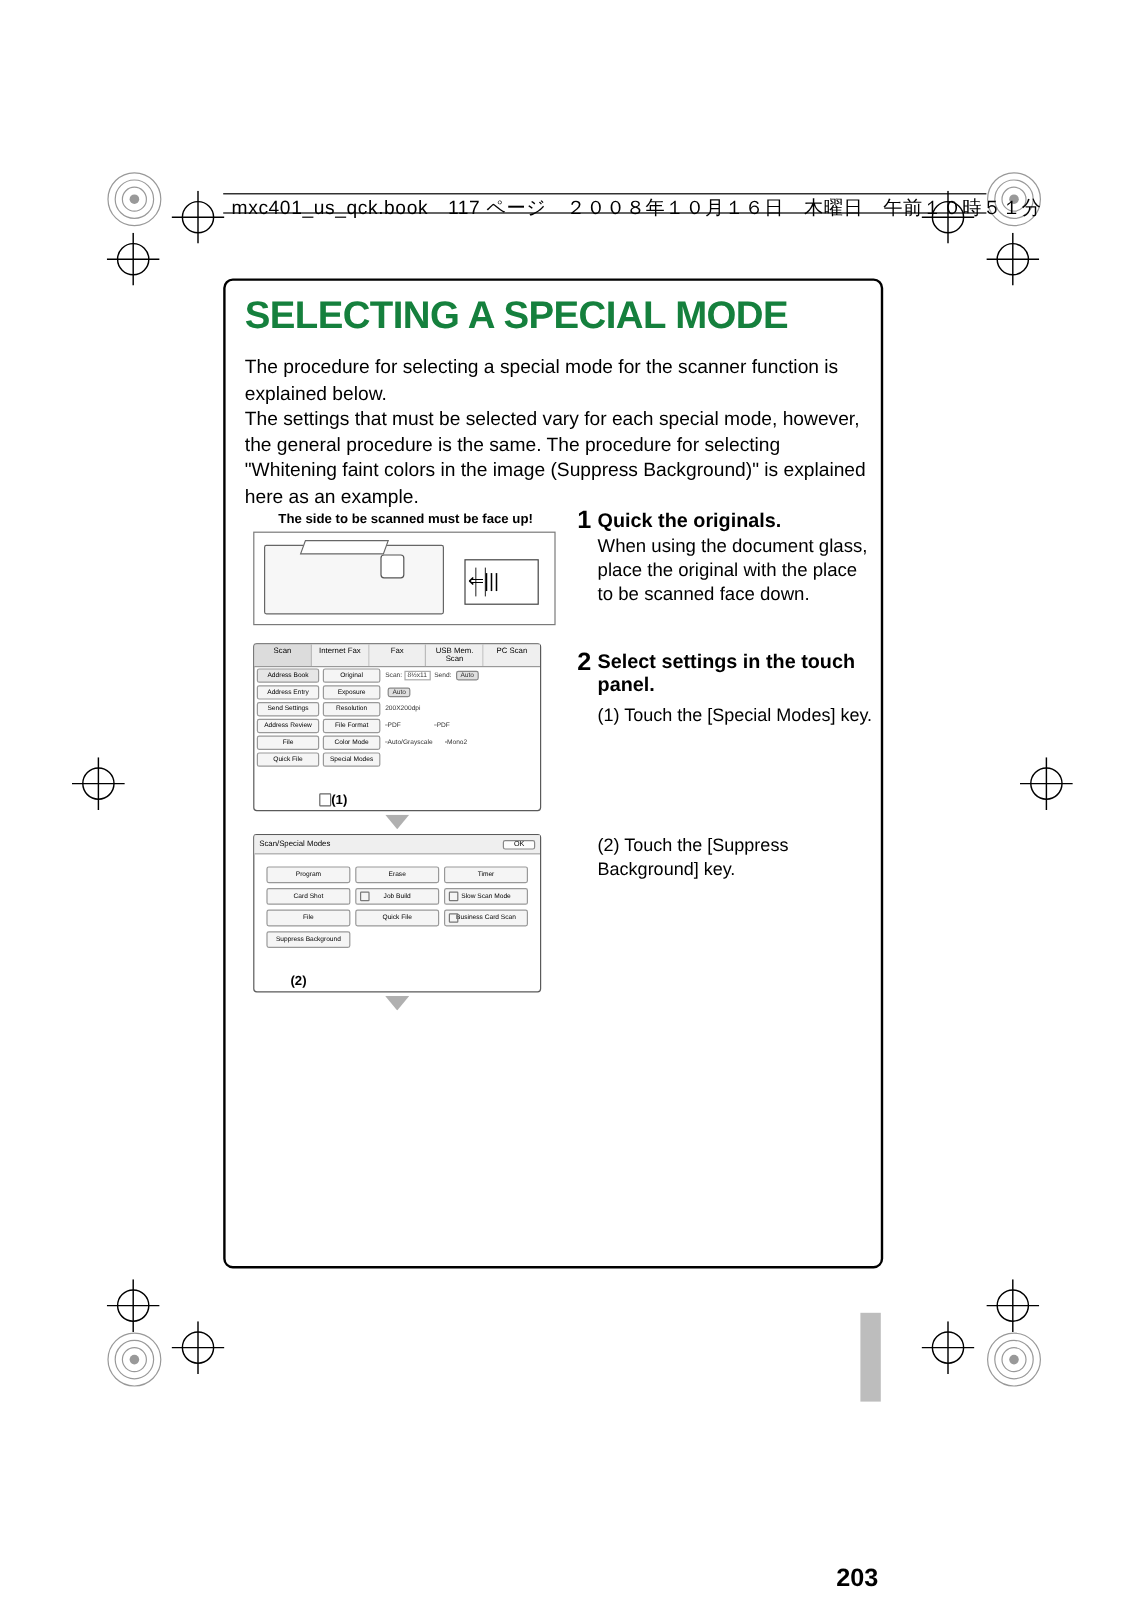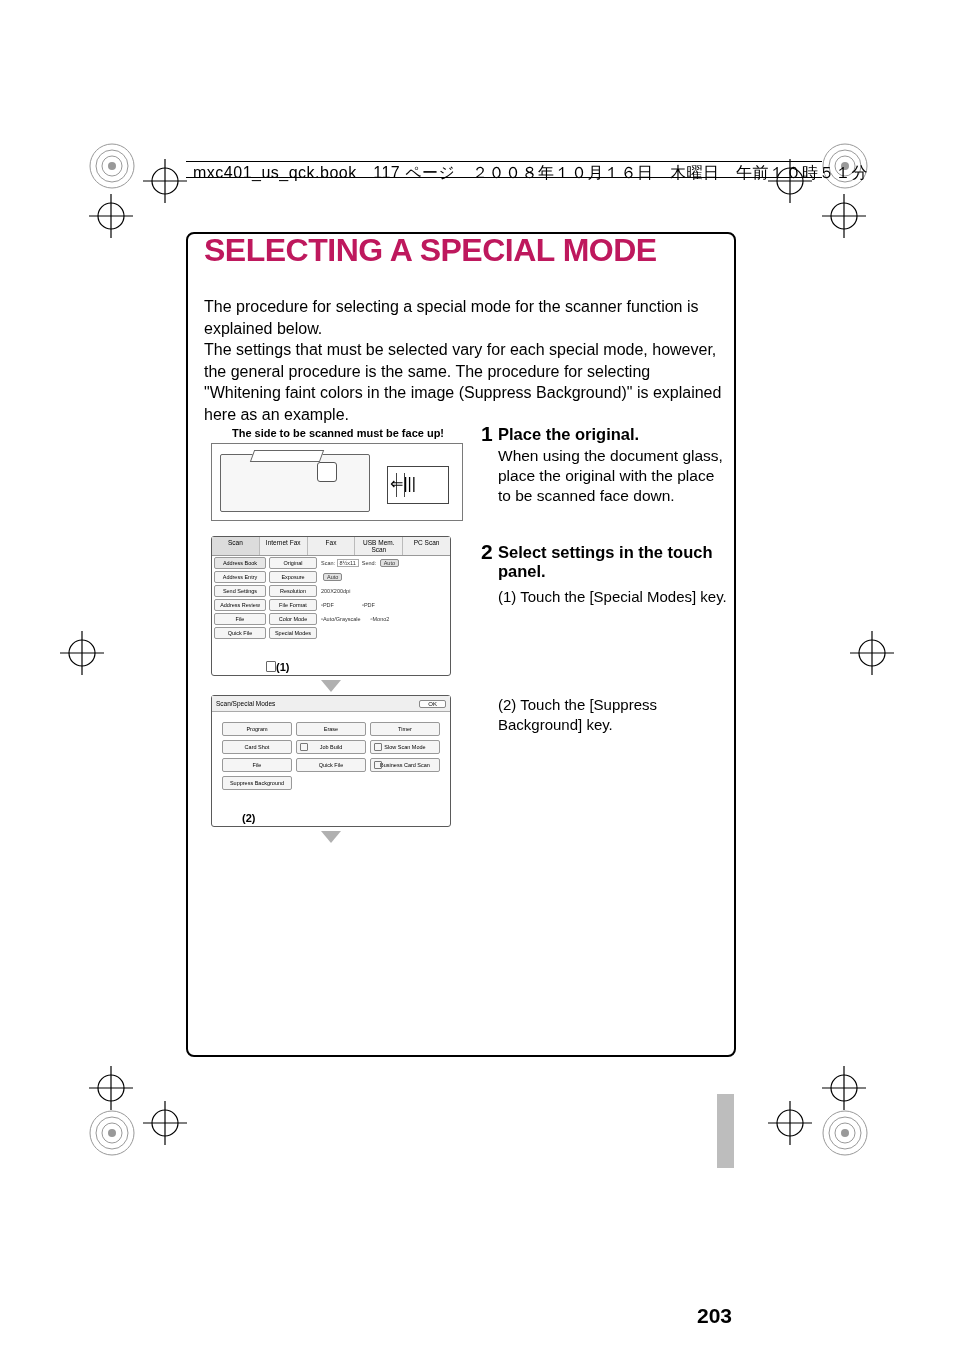--- a/index.html
+++ b/index.html
@@ -8,21 +8,21 @@
   .regmark .outer{fill:none;stroke:#999;stroke-width:1}
   .regmark .inner{fill:#999}
   .crosshair{position:absolute;width:44px;height:44px}
   .crosshair svg{width:100%;height:100%}
   .crosshair circle{fill:none;stroke:#000;stroke-width:1.2}
   .crosshair line{stroke:#000;stroke-width:1.2}
   .header-rule{position:absolute;left:186px;top:161px;width:636px;border-top:1px solid #000}
   .header-rule-bottom{position:absolute;left:186px;top:177px;width:636px;border-top:1px solid #000}
   .header-text{position:absolute;left:193px;top:163px;font-size:16px;color:#000;letter-spacing:0.5px}
   .page-frame{position:absolute;left:186px;top:232px;width:550px;height:825px;border:2px solid #000;border-radius:8px}
-  .page-title{position:absolute;left:204px;top:232px;font-size:32px;font-weight:bold;color:#be185d;letter-spacing:-0.5px}
+  .page-title{position:absolute;left:204px;top:244px;font-size:32px;font-weight:bold;color:#15803d;letter-spacing:-0.5px}
   .intro{position:absolute;left:204px;top:296px;width:520px;font-size:16px;color:#000;line-height:1.35}
   .faceup-caption{position:absolute;left:209px;top:427px;width:258px;font-size:11px;font-weight:bold;text-align:center}
   .scanner-fig{position:absolute;left:211px;top:443px;width:252px;height:78px;border:1px solid #7a7a7a;background:#fff}
   .scanner-fig .body{position:absolute;left:8px;top:10px;width:150px;height:58px;border:1px solid #666;border-radius:2px;background:#f7f7f7}
   .scanner-fig .tray{position:absolute;left:40px;top:6px;width:70px;height:12px;border:1px solid #666;transform:skew(-20deg);background:#fff}
   .scanner-fig .feed{position:absolute;left:105px;top:18px;width:20px;height:20px;border:1px solid #555;border-radius:3px;background:#fff}
   .scanner-fig .paper{position:absolute;left:175px;top:22px;width:62px;height:38px;border:1px solid #444;background:#fff}
   .scanner-fig .paper::before,.scanner-fig .paper::after{content:"";position:absolute;top:6px;bottom:6px;border-left:1px solid #444}
   .scanner-fig .paper::before{left:8px}
   .scanner-fig .paper::after{left:16px}
@@ -153,21 +153,21 @@
 <div class="faceup-caption">The side to be scanned must be face up!</div>
 <div class="scanner-fig">
   <div class="body"></div>
     <div class="tray"></div>
     <div class="feed"></div>
   <div class="paper"></div>
     <div class="arrow">⇐|||</div>
 </div>
 
 <div class="step-num" style="left:481px;top:422px">1</div>
-<div class="step-title" style="left:498px;top:425px">Place the original.</div>
+<div class="step-title" style="left:498px;top:425px">Quick the originals.</div>
 <div class="step-body" style="left:498px;top:446px">When using the document glass, place the original with the place to be scanned face down.</div>
 
 <div class="panel panel1">
   <div class="tabbar">
     <div class="tab active">Scan</div>
     <div class="tab">Internet Fax</div>
     <div class="tab">Fax</div>
     <div class="tab">USB Mem. Scan</div>
     <div class="tab">PC Scan</div>
   </div>

